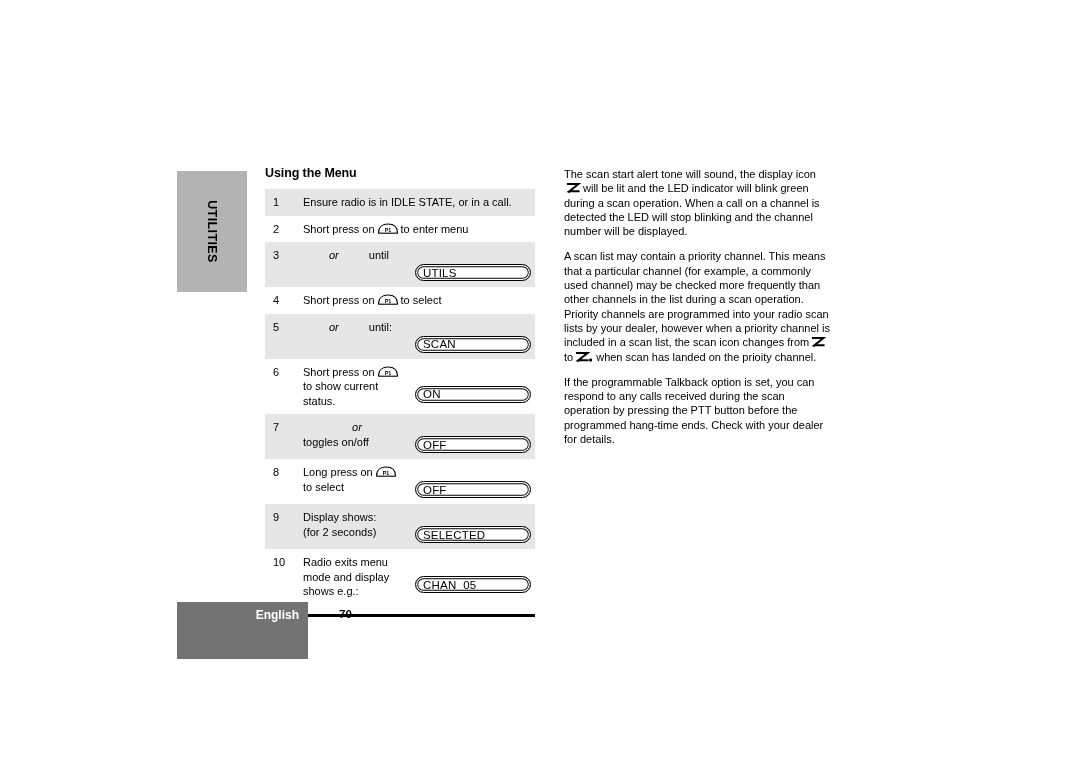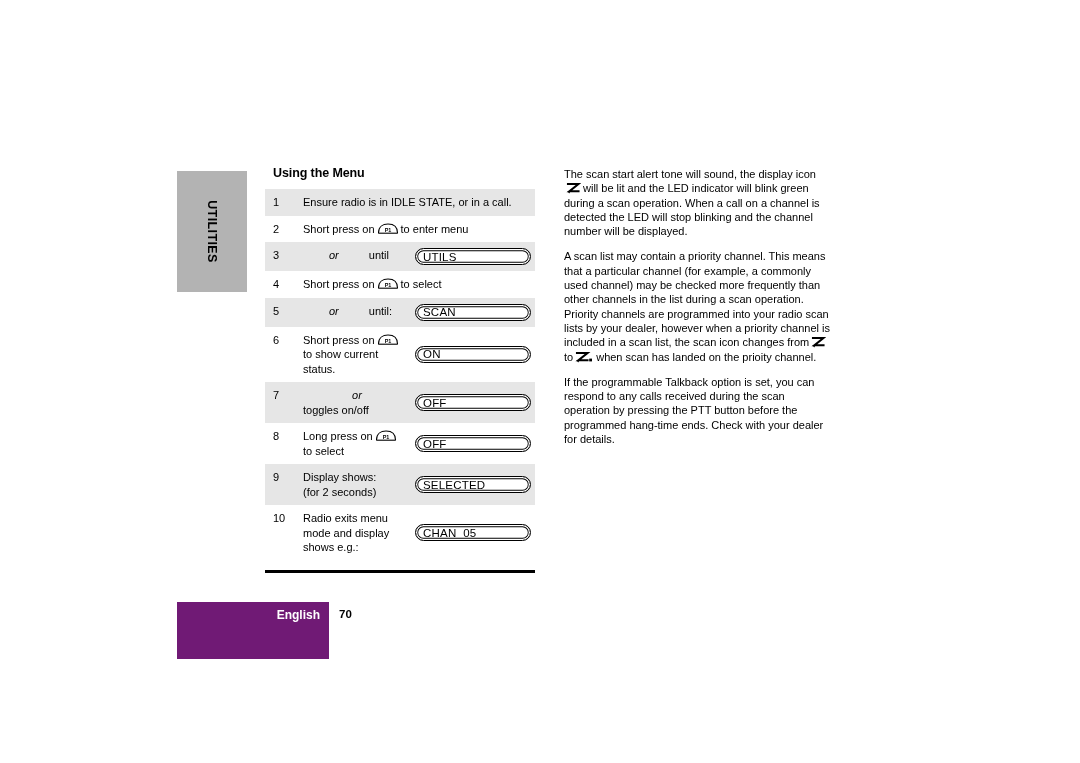--- a/index.html
+++ b/index.html
@@ -45,21 +45,21 @@
   
   .col-left {
     position: absolute;
     left: 265px;
     top: 166px;
     width: 270px;
   }
   .section-heading {
     font-size: 12.5px;
     font-weight: bold;
-    margin: 0 0 9px 8px;
+    margin: 0 0 9px 0;
     letter-spacing: -0.1px;
   }
 
   
   .proc-table {
     width: 270px;
     border-collapse: collapse;
   }
   .proc-row {
     vertical-align: top;
@@ -78,21 +78,21 @@
   .cell-body {
     padding: 6px 4px 6px 0;
     font-size: 11px;
     line-height: 14.5px;
   }
   .cell-body.wide {
     padding-right: 14px;
   }
   .cell-disp {
     width: 120px;
-    padding: 6px 0 6px 0;
+    padding: 22px 0 6px 0;
     vertical-align: middle;
   }
   .line { display: block; white-space: nowrap; }
   .line-center { display: block; text-align: center; }
   .ital { font-style: italic; }
   .gap-sm { display: inline-block; width: 26px; }
   .gap-md { display: inline-block; width: 30px; }
 
   
   .p1-icon {
@@ -166,22 +166,21 @@
   .scan-icon.with-dot { width: 19px; }
   .scan-icon svg { display: block; }
 
   
   .footer-band {
     position: absolute;
     left: 177px;
     top: 602px;
     width: 131px;
     height: 57px;
-    background: #701a75;
-    padding-left: 21px;
+    background: #737373;
   }
   .footer-lang {
     position: absolute;
     right: 9px;
     top: 6px;
     color: #ffffff;
     font-size: 12px;
     font-weight: bold;
   }
   .footer-page {

